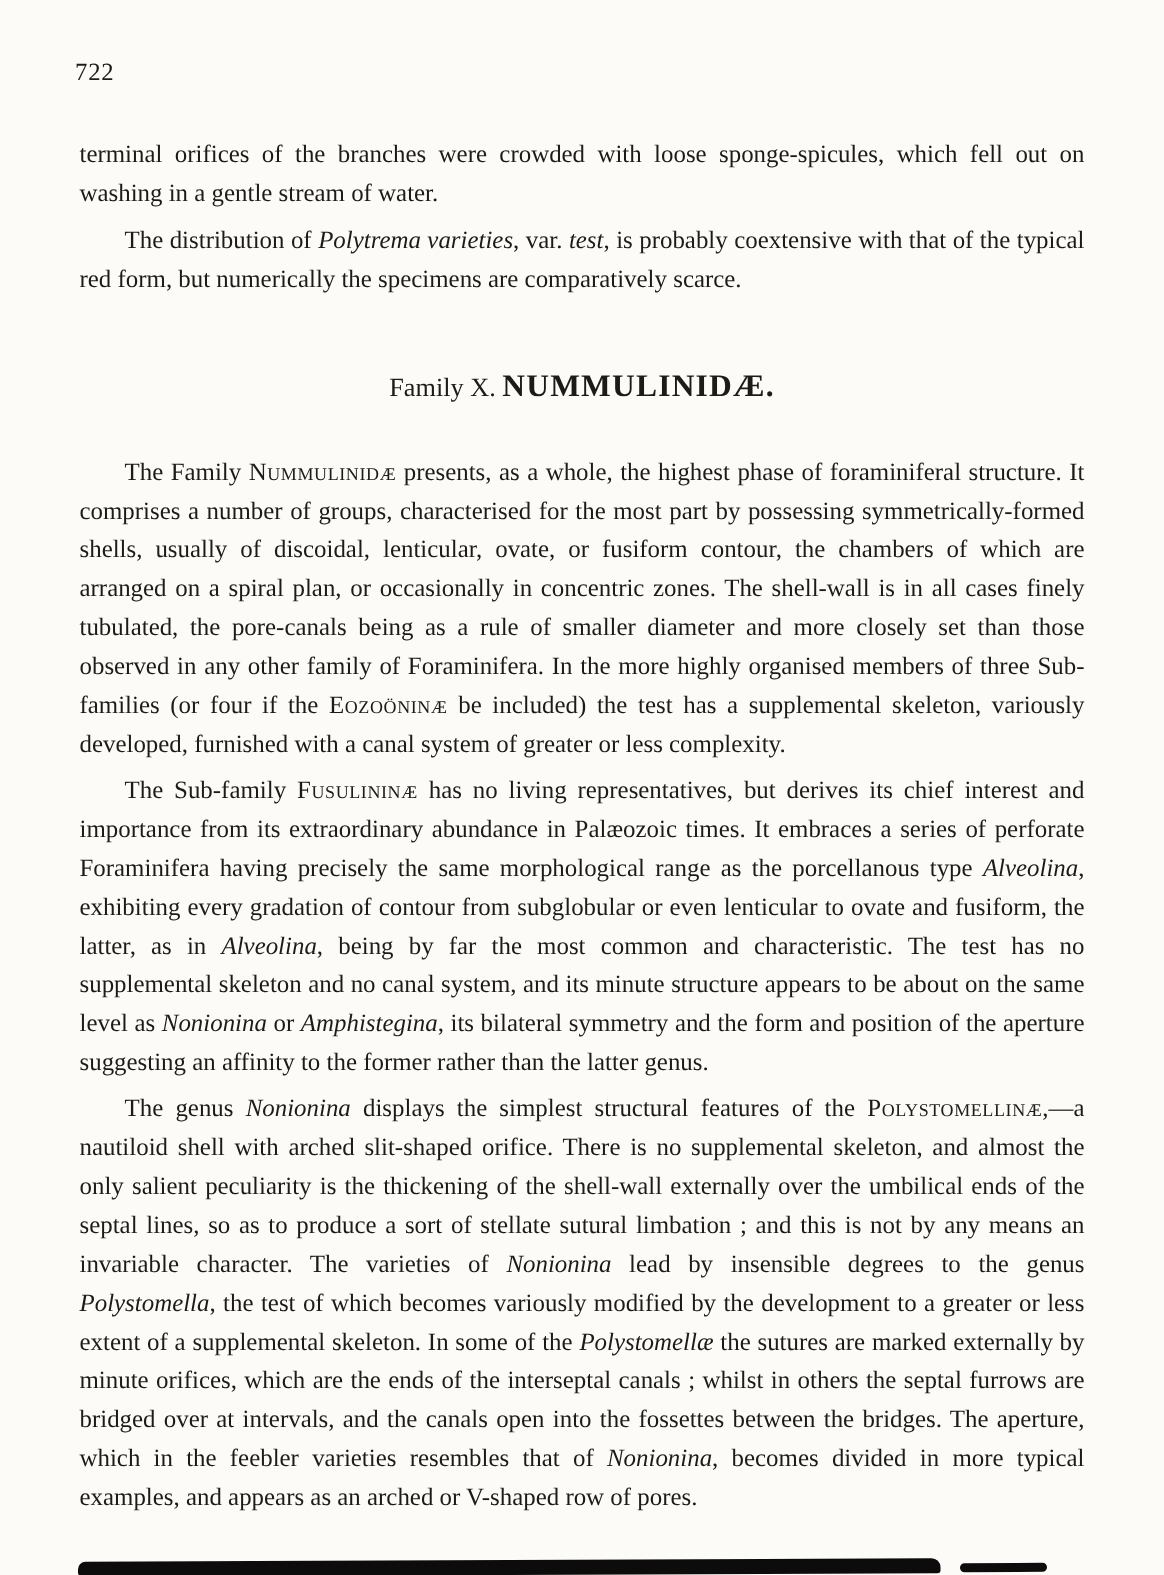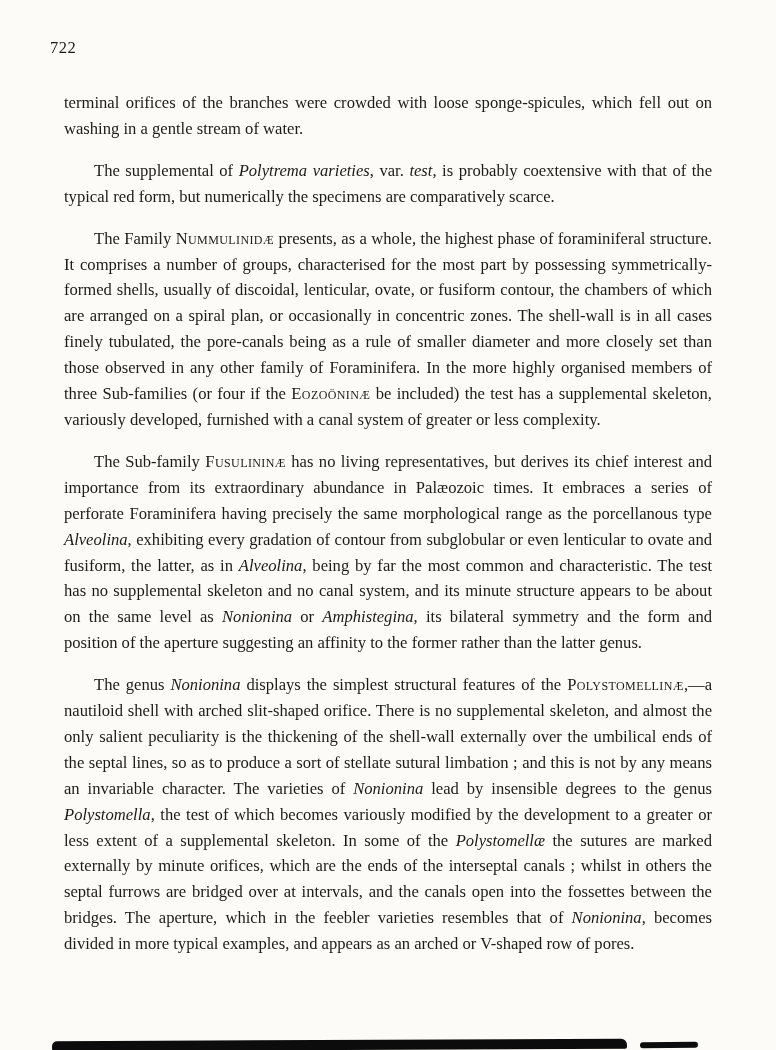--- a/index.html
+++ b/index.html
@@ -35,21 +35,21 @@
     position: absolute;
     left: 0;
     right: 0;
     top: 0;
     text-align: center;
     font-size: 15.5px;
     letter-spacing: 1.6px;
     word-spacing: 3px;
   }
   .body-para {
-    margin: 16px;
+    margin: 5px;
     font-size: 16.6px;
     line-height: 25.9px;
     text-align: justify;
     text-justify: inter-word;
   }
   .body-para.indent {
     text-indent: 30px;
   }
   .i { font-style: italic; }
   .sc { font-variant: small-caps; letter-spacing: 0.4px; }
@@ -90,22 +90,26 @@
 <div class="page">
 
   <header class="running-head">
     <span class="page-number">722</span>
   </header>
 
   <main>
 
     <p class="body-para"><span>terminal orifices of the branches were crowded with loose sponge-spicules, which fell out on washing in a gentle stream of water.</span></p>
 
-    <p class="body-para indent"><span>The supplemental of </span><span class="i">Polytrema varieties</span><span>, var. </span><span class="i">test</span><span>, is probably coextensive with that of the typical red form, but numerically the specimens are comparatively scarce.</span></p>
+    <p class="body-para indent"><span>The distribution of </span><span class="i">Polytrema varieties</span><span>, var. </span><span class="i">test</span><span>, is probably coextensive with that of the typical red form, but numerically the specimens are comparatively scarce.</span></p>
 
+    <div class="section-heading">
+      <span>Family X. </span>
+      <span class="family-name">NUMMULINIDÆ.</span>
+    </div>
 
     <p class="body-para indent"><span>The Family </span><span class="sc">Nummulinidæ</span><span> presents, as a whole, the highest phase of foraminiferal structure. It comprises a number of groups, characterised for the most part by possessing symmetrically-formed shells, usually of discoidal, lenticular, ovate, or fusiform contour, the chambers of which are arranged on a spiral plan, or occasionally in concentric zones. The shell-wall is in all cases finely tubulated, the pore-canals being as a rule of smaller diameter and more closely set than those observed in any other family of Foraminifera. In the more highly organised members of three Sub-families (or four if the </span><span class="sc">Eozoöninæ</span><span> be included) the test has a supplemental skeleton, variously developed, furnished with a canal system of greater or less complexity.</span></p>
 
     <p class="body-para indent"><span>The Sub-family </span><span class="sc">Fusulininæ</span><span> has no living representatives, but derives its chief interest and importance from its extraordinary abundance in Palæozoic times. It embraces a series of perforate Foraminifera having precisely the same morphological range as the porcellanous type </span><span class="i">Alveolina</span><span>, exhibiting every gradation of contour from subglobular or even lenticular to ovate and fusiform, the latter, as in </span><span class="i">Alveolina</span><span>, being by far the most common and characteristic. The test has no supplemental skeleton and no canal system, and its minute structure appears to be about on the same level as </span><span class="i">Nonionina</span><span> or </span><span class="i">Amphistegina</span><span>, its bilateral symmetry and the form and position of the aperture suggesting an affinity to the former rather than the latter genus.</span></p>
 
     <p class="body-para indent"><span>The genus </span><span class="i">Nonionina</span><span> displays the simplest structural features of the </span><span class="sc">Polystomellinæ</span><span>,—a nautiloid shell with arched slit-shaped orifice. There is no supplemental skeleton, and almost the only salient peculiarity is the thickening of the shell-wall externally over the umbilical ends of the septal lines, so as to produce a sort of stellate sutural limbation ; and this is not by any means an invariable character. The varieties of </span><span class="i">Nonionina</span><span> lead by insensible degrees to the genus </span><span class="i">Polystomella</span><span>, the test of which becomes variously modified by the development to a greater or less extent of a supplemental skeleton. In some of the </span><span class="i">Polystomellæ</span><span> the sutures are marked externally by minute orifices, which are the ends of the interseptal canals ; whilst in others the septal furrows are bridged over at intervals, and the canals open into the fossettes between the bridges. The aperture, which in the feebler varieties resembles that of </span><span class="i">Nonionina</span><span>, becomes divided in more typical examples, and appears as an arched or V-shaped row of pores.</span></p>
 
   </main>
 
   <div class="scan-edge scan-edge-main"></div>

